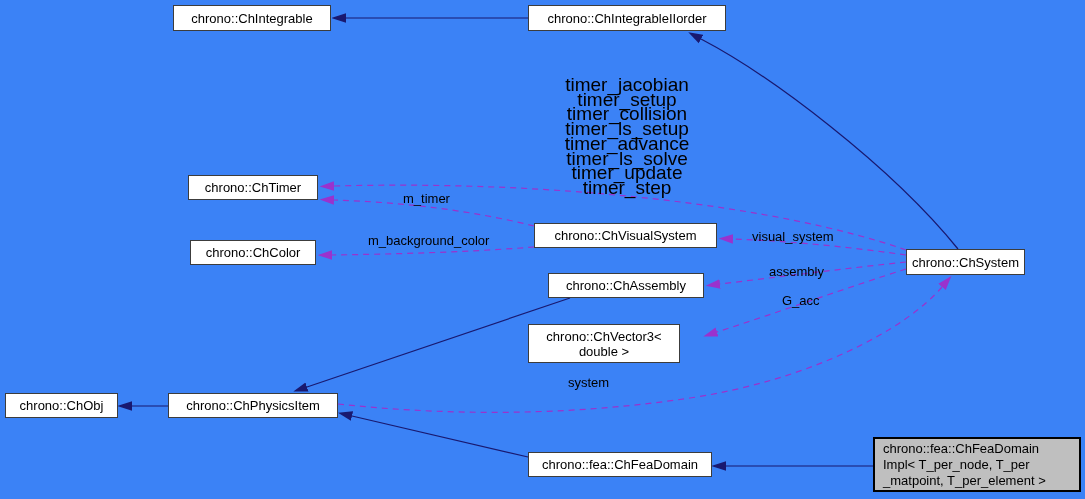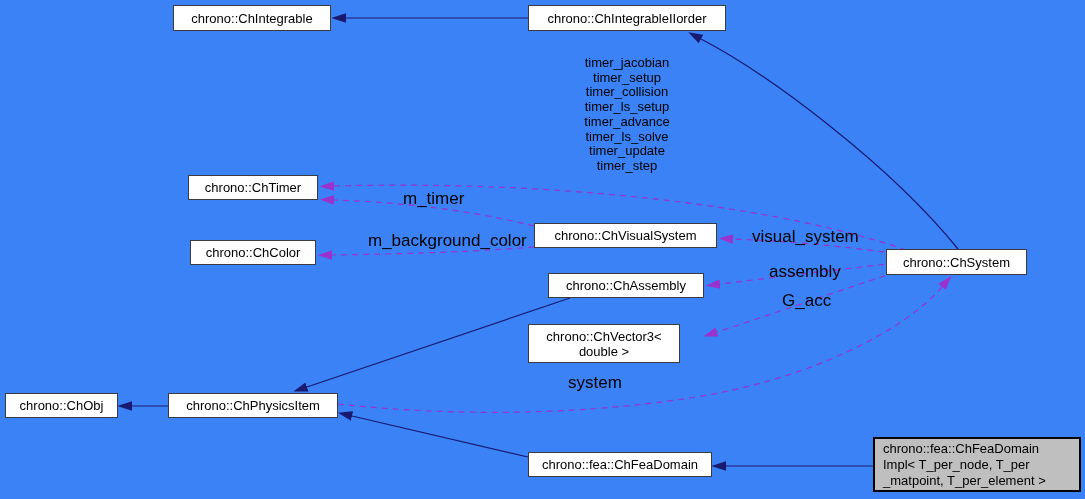--- a/index.html
+++ b/index.html
@@ -31,31 +31,31 @@
     background:#bfbfbf;
     border:2px solid #000000;
     align-items:flex-start;
     text-align:left;
     padding-left:8px;
     cursor:default;
     line-height:16px;
   }
   .edge-label{
     position:absolute;
-    font-size:17px;
+    font-size:13px;
     line-height:15px;
     color:#000000;
     white-space:nowrap;
     text-align:center;
   }
   .timer-block{
     position:absolute;
-    left:547px;top:56px;width:160px;
+    left:547px;top:78px;width:160px;
     text-align:center;
-    font-size:13px;
+    font-size:19px;
     line-height:14.7px;
     color:#000000;
   }
 </style>
 </head>
 <body>
 
 <div id="canvas">
 
   <svg id="edge-layer" viewBox="0 0 1085 499" xmlns="http://www.w3.org/2000/svg">
@@ -114,21 +114,21 @@
   </div>
 
   <div class="node" style="left:5px;top:393px;width:113px;height:25px;">
     <span>chrono::ChObj</span>
   </div>
 
   <div class="node" style="left:168px;top:393px;width:170px;height:25px;">
     <span>chrono::ChPhysicsItem</span>
   </div>
 
-  <div class="node" style="left:886px;top:249px;width:141px;height:26px;">
+  <div class="node" style="left:906px;top:249px;width:119px;height:26px;">
     <span>chrono::ChSystem</span>
   </div>
 
   <div class="node" style="left:528px;top:452px;width:184px;height:25px;">
     <span>chrono::fea::ChFeaDomain</span>
   </div>
 
   <div class="node focus" style="left:873px;top:437px;width:208px;height:55px;">
     <span>chrono::fea::ChFeaDomain</span>
     <span>Impl&lt; T_per_node, T_per</span>

